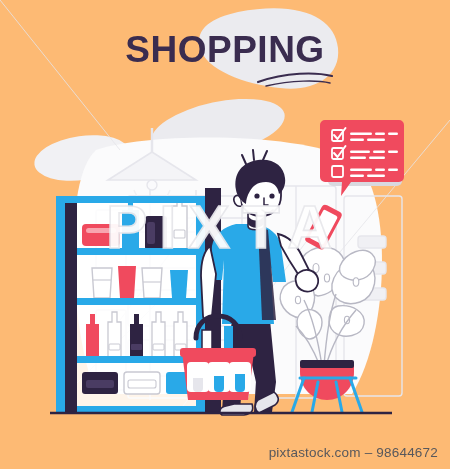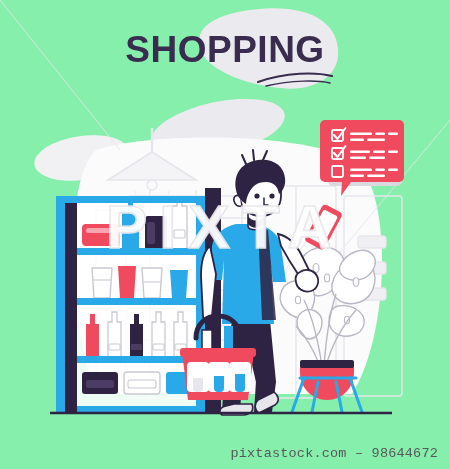--- a/index.html
+++ b/index.html
@@ -11,21 +11,21 @@
     width: 450px;
     height: 469px;
     font-family: "Liberation Sans", sans-serif;
     overflow: hidden;
     position: relative;
   }
   #stage {
     position: relative;
     width: 450px;
     height: 469px;
-    background: #86efac;
+    background: #fdba74;
     overflow: hidden;
   }
   #scene-svg {
     position: absolute;
     left: 0;
     top: 0;
     width: 450px;
     height: 469px;
     display: block;
   }
@@ -49,21 +49,21 @@
   #footer {
     position: absolute;
     left: 0;
     bottom: 8px;
     width: 450px;
     text-align: right;
     padding-right: 12px;
     box-sizing: border-box;
   }
   #footer .credit {
-    font-family: Liberation Mono, monospace;
+    font-family: Liberation Sans, sans-serif;
     font-size: 13.5px;
     color: #58585c;
     letter-spacing: 0.2px;
   }
 </style>
 </head>
 <body>
 
 <div id="stage">
 

